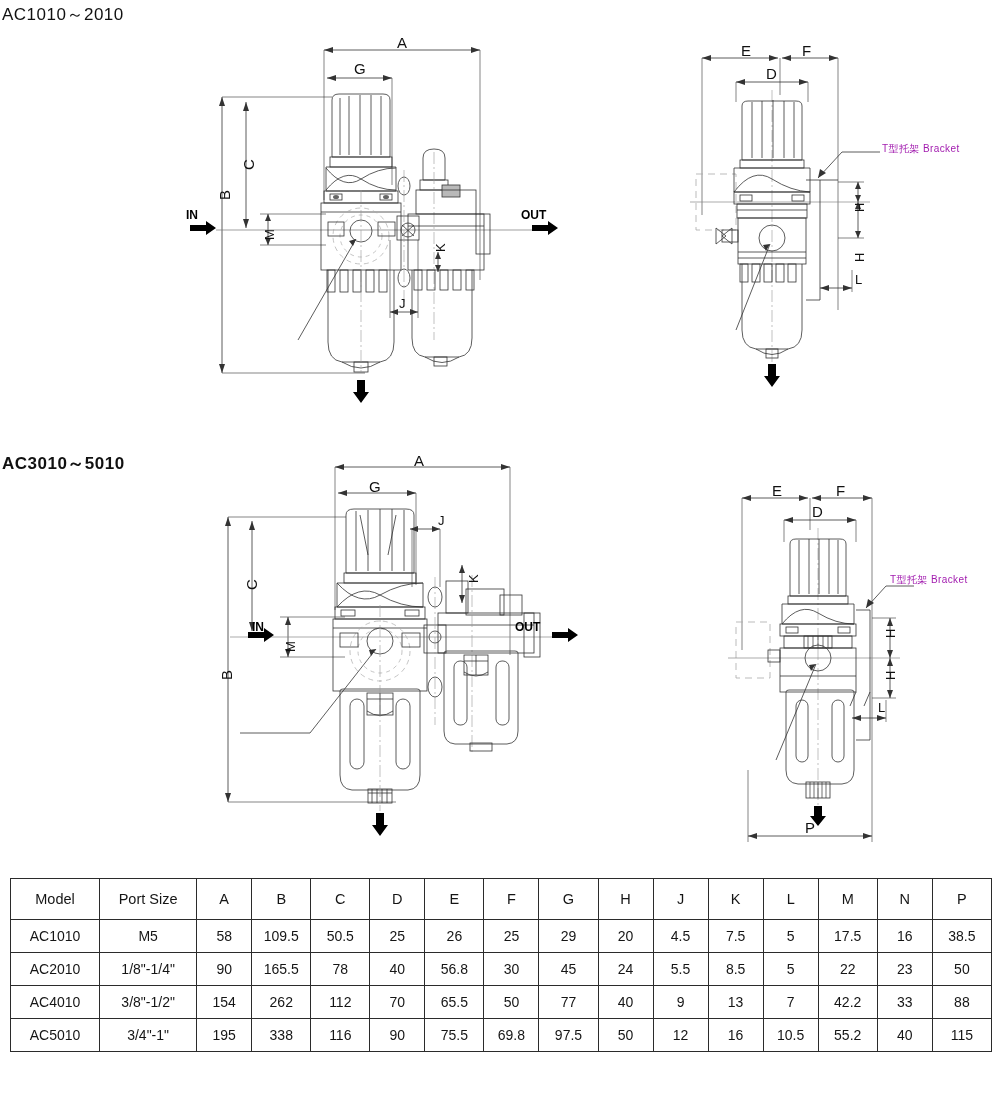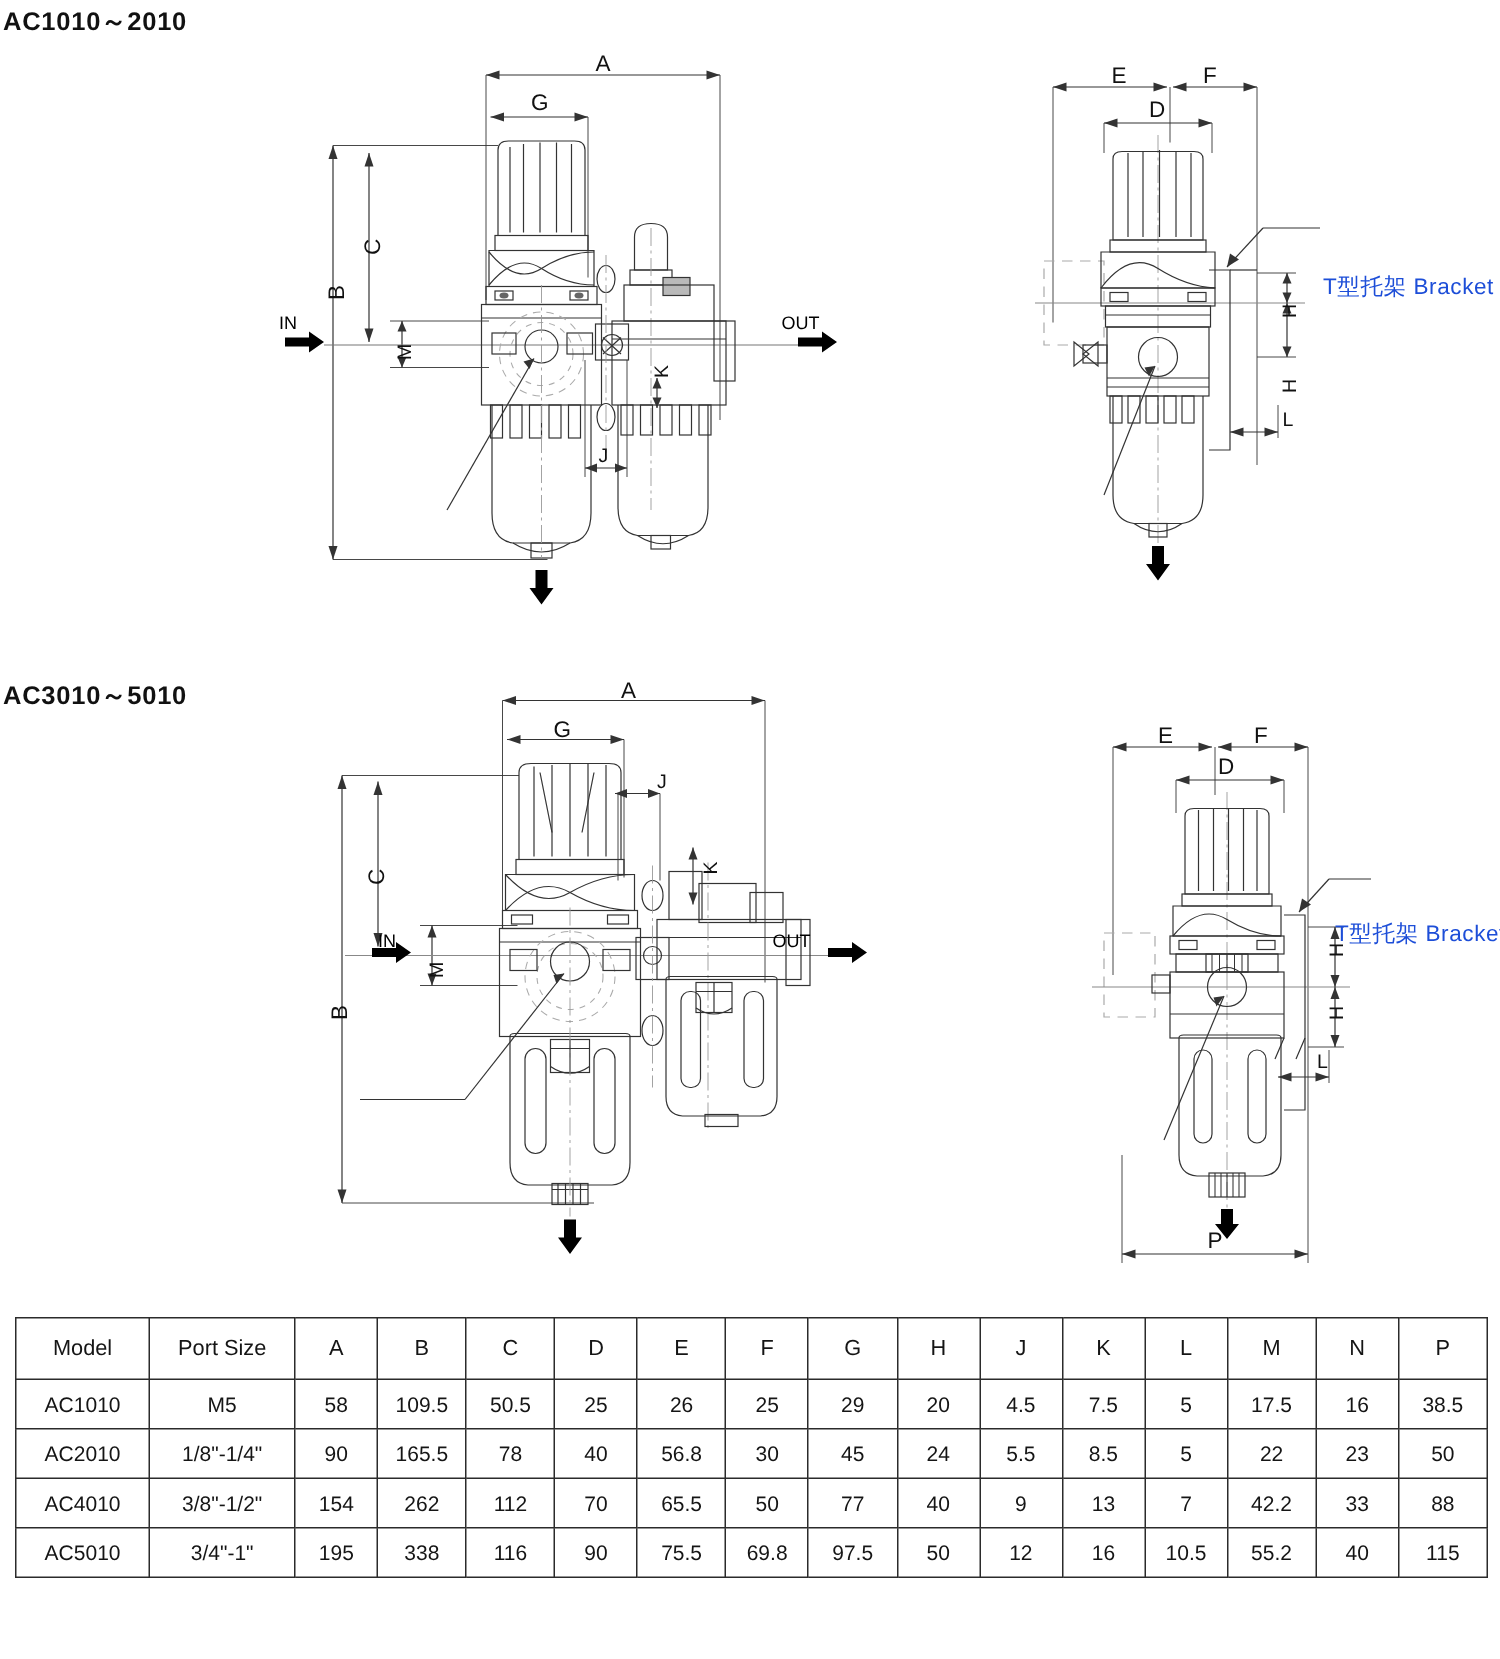--- a/index.html
+++ b/index.html
@@ -4,38 +4,38 @@
 <style>
   html,body{margin:0;padding:0;background:#ffffff;}
   body{
     width:1000px;height:1106px;position:relative;overflow:hidden;
     font-family:"Liberation Sans","DejaVu Sans",sans-serif;
     color:#1a1a1a;
   }
   .sec-title{
     position:absolute;font-size:17px;letter-spacing:.5px;color:#111;white-space:nowrap;
   }
-  #title-1{left:2px;top:3px;font-weight:bold;}
+  #title-1{left:2px;top:3px;}
   #title-2{left:2px;top:452px;font-weight:bold;}
 
   .dwg{position:absolute;}
   .dwg svg{display:block;overflow:visible;}
 
   
   .dlabel{
     position:absolute;font-size:15px;font-family:"Liberation Sans",sans-serif;
     color:#111;white-space:nowrap;letter-spacing:0px;
   }
   .dlabel.rot{transform:rotate(-90deg);transform-origin:left top;}
   .dlabel.small{font-size:13px;}
   .flow{
-    position:absolute;font-size:12px;font-weight:400;color:#000;white-space:nowrap;
+    position:absolute;font-size:12px;font-weight:700;color:#000;white-space:nowrap;
   }
   .brk{
-    position:absolute;font-size:15px;color:#1d4ed8;white-space:nowrap;letter-spacing:.4px;margin-top:40px;
+    position:absolute;font-size:10px;color:#a21caf;white-space:nowrap;letter-spacing:.4px;
   }
 
   
   #spec-table{
     position:absolute;left:10px;top:878px;width:982px;
     border-collapse:collapse;table-layout:fixed;
     background:#fff;
   }
   #spec-table th,#spec-table td{
     border:1px solid #2b2b2b;

